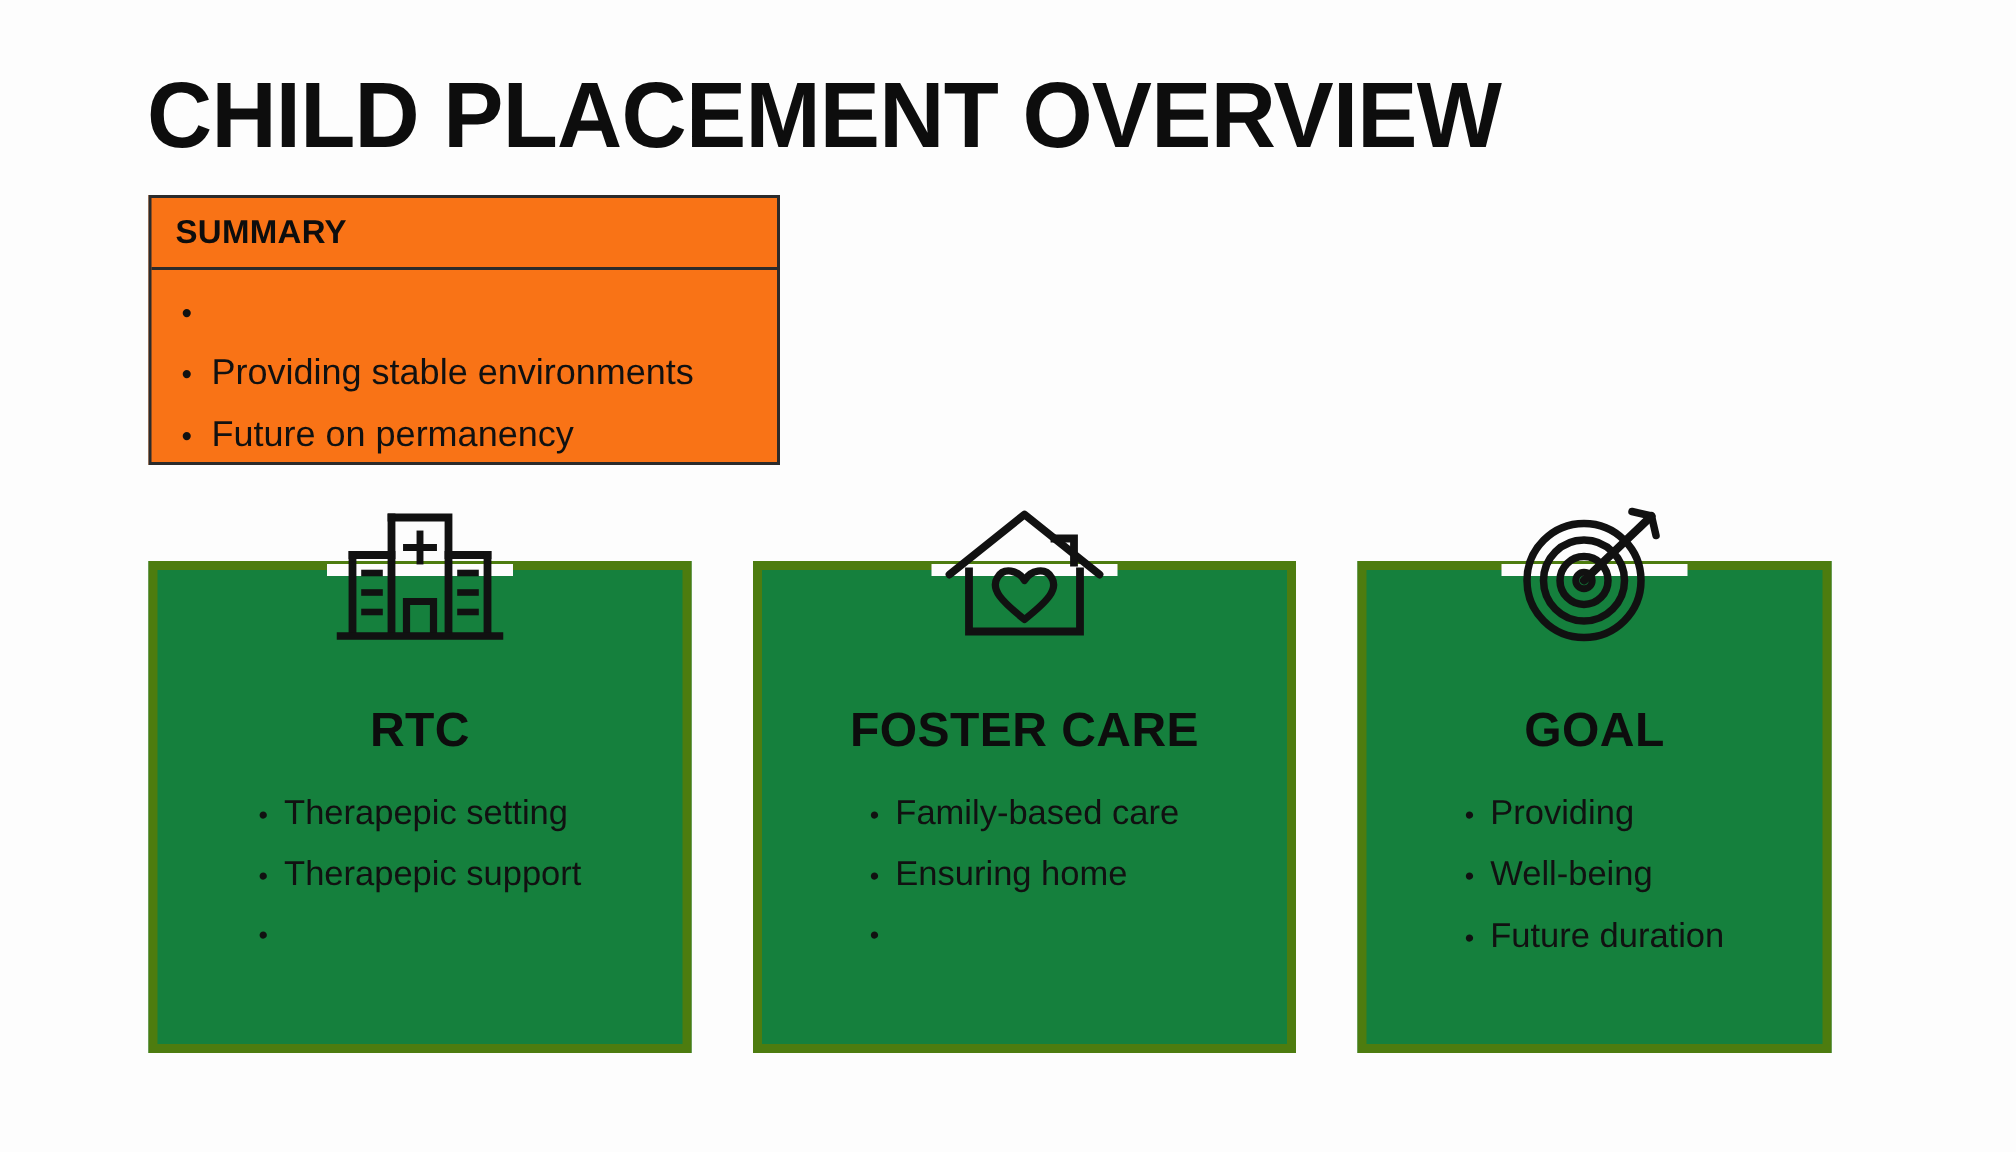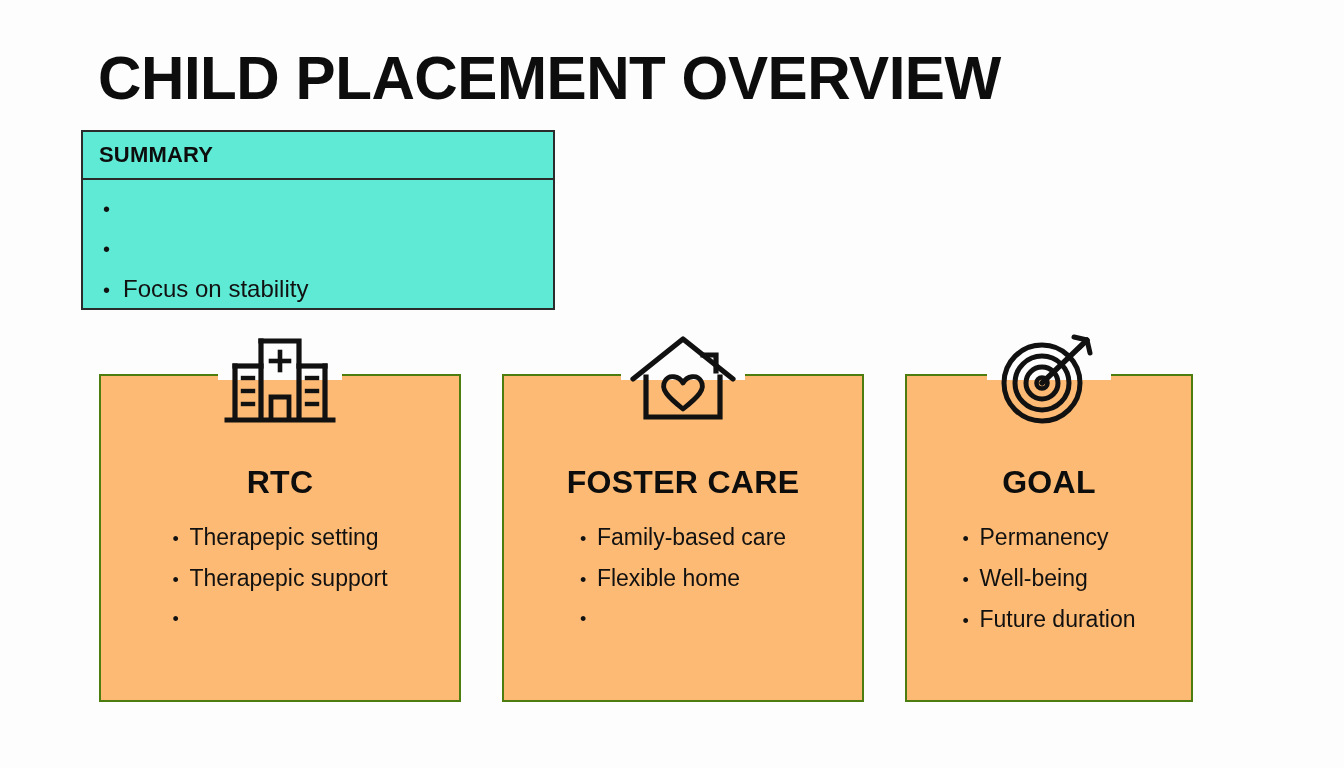--- a/index.html
+++ b/index.html
@@ -34,27 +34,27 @@
     color: #0d0d0d;
     font-family: "Liberation Sans Narrow", "Liberation Sans", sans-serif;
     transform: scaleX(0.97);
     transform-origin: left center;
     white-space: nowrap;
   }
 
   
   .summary-box {
     position: absolute;
-    left: 81px;
+    left: 99px;
     top: 130px;
-    width: 474px;
+    width: 421px;
     height: 180px;
     border: 2px solid #2b2b2b;
     box-sizing: border-box;
-    background: #5eead4;
+    background: #f97316;
   }
   .summary-header {
     height: 48px;
     box-sizing: border-box;
     border-bottom: 2px solid #2b2b2b;
     display: flex;
     align-items: center;
     padding-left: 16px;
   }
   .summary-header-text {
@@ -87,26 +87,26 @@
     top: 374px;
     width: 1154px;
     height: 328px;
   }
   .card {
     position: absolute;
     top: 0;
     width: 362px;
     height: 328px;
     box-sizing: border-box;
-    border: 2px solid #4d7c0f;
-    background: #fdba74;
+    border: 6px solid #4d7c0f;
+    background: #15803d;
   }
   .card-1 { left: 0px; }
   .card-2 { left: 403px; padding-left: 20px; }
-  .card-3 { left: 806px; width: 288px; }
+  .card-3 { left: 806px; width: 316px; }
 
   
   .border-gap {
     position: absolute;
     top: -4px;
     left: 50%;
     transform: translateX(-50%);
     width: 124px;
     height: 8px;
     background: #fdfdfd;
@@ -178,24 +178,25 @@
   <div class="summary-box">
     <div class="summary-header">
       <span class="summary-header-text">SUMMARY</span>
     </div>
     <div class="summary-body">
       <div class="summary-item">
         <span class="bullet">•</span>
       </div>
       <div class="summary-item">
         <span class="bullet">•</span>
+        <span>Providing stable environments</span>
       </div>
       <div class="summary-item">
         <span class="bullet">•</span>
-        <span>Focus on stability</span>
+        <span>Future on permanency</span>
       </div>
     </div>
   </div>
 
   <div class="cards">
 
     <div class="card card-1">
       <div class="border-gap"></div>
       <div class="card-icon">
         <svg width="118" height="96" viewBox="0 0 118 96" fill="none" stroke="#111111" stroke-width="5.2" stroke-linecap="square" stroke-linejoin="miter">
@@ -263,21 +264,21 @@
       </div>
       <div class="card-title">FOSTER CARE</div>
       <div class="card-list">
         <div class="card-list-inner">
           <div class="card-item">
             <span class="bullet">•</span>
             <span>Family-based care</span>
           </div>
           <div class="card-item">
             <span class="bullet">•</span>
-            <span>Flexible home</span>
+            <span>Ensuring home</span>
           </div>
           <div class="card-item">
             <span class="bullet">•</span>
           </div>
         </div>
       </div>
     </div>
 
     <div class="card card-3">
       <div class="border-gap"></div>
@@ -293,21 +294,21 @@
 
           <path d="M84 6 L97 9 L100 22" stroke-width="5"></path>
           <path d="M89 17 L97 9" stroke-width="4.6"></path>
         </svg>
       </div>
       <div class="card-title">GOAL</div>
       <div class="card-list">
         <div class="card-list-inner">
           <div class="card-item">
             <span class="bullet">•</span>
-            <span>Permanency</span>
+            <span>Providing</span>
           </div>
           <div class="card-item">
             <span class="bullet">•</span>
             <span>Well-being</span>
           </div>
           <div class="card-item">
             <span class="bullet">•</span>
             <span>Future duration</span>
           </div>
         </div>

